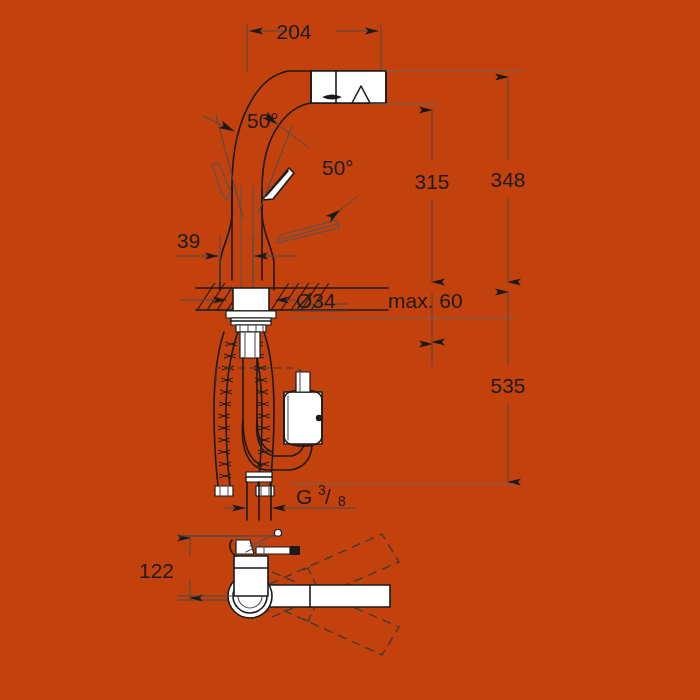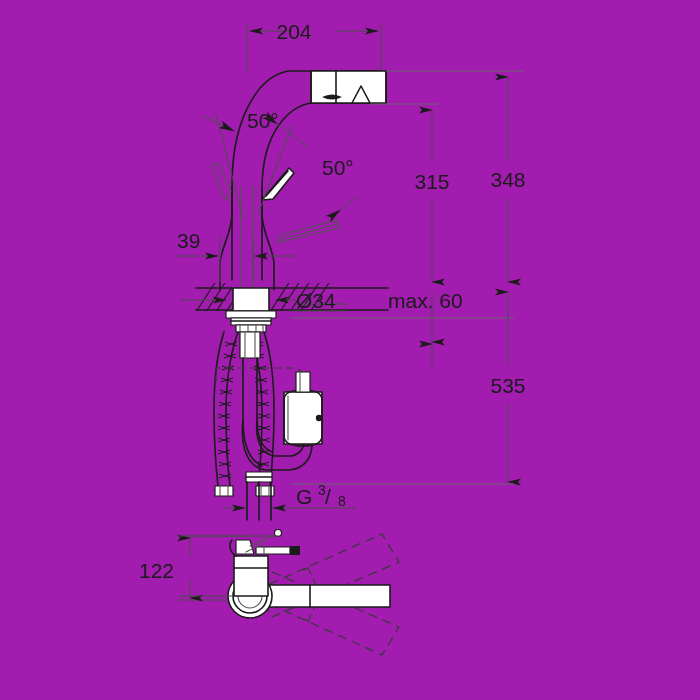--- a/index.html
+++ b/index.html
@@ -7,21 +7,21 @@
     padding: 0;
     background: #ffffff;
   }
   body {
     font-family: "Liberation Sans", sans-serif;
   }
   #drawing-root {
     position: relative;
     width: 700px;
     height: 700px;
-    background: #a21caf;
+    background: #c2410c;
     overflow: hidden;
   }
   #drawing-svg {
     position: absolute;
     top: 0;
     left: 0;
     width: 700px;
     height: 700px;
     display: block;
   }

